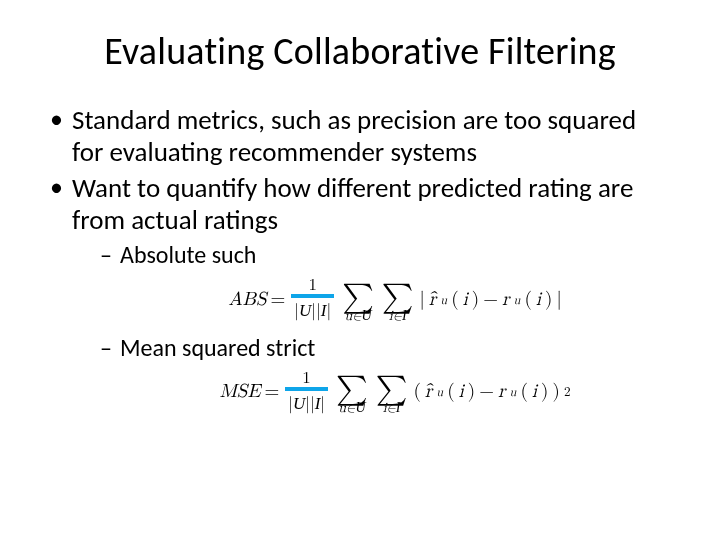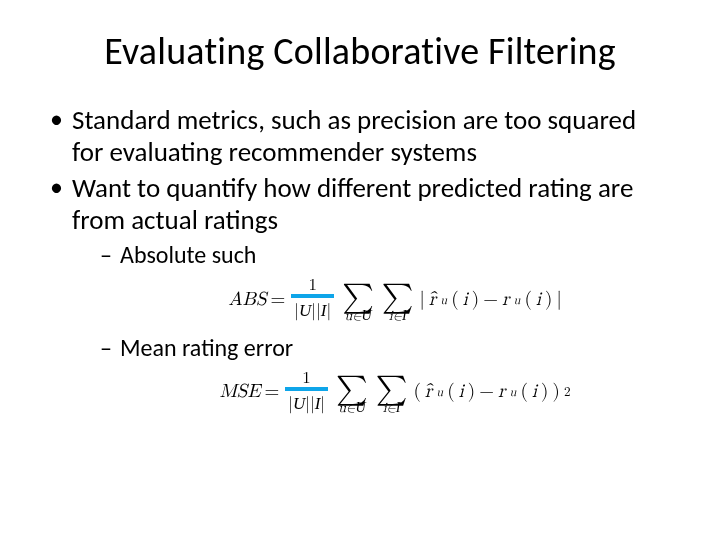--- a/index.html
+++ b/index.html
@@ -159,21 +159,21 @@
               <span class="it">r</span>
                 <span class="subsc">u</span>
                 <span>(</span>
                 <span class="it">i</span>
                 <span>)</span>
                 <span>|</span>
             </span>
           </div>
         </li>
         <li>
-          <span>Mean rating error</span>
+          <span>Mean squared strict</span>
           <div class="formula-wrap">
             <span class="formula">
               <span class="it">MSE</span>
               <span>=</span>
               <span class="frac">
                 <span class="num">1</span>
                 <span class="den">|<span class="cal">U</span>||<span class="cal">I</span>|</span>
               </span>
               <span class="sigma">
                 <span class="big">∑</span>

